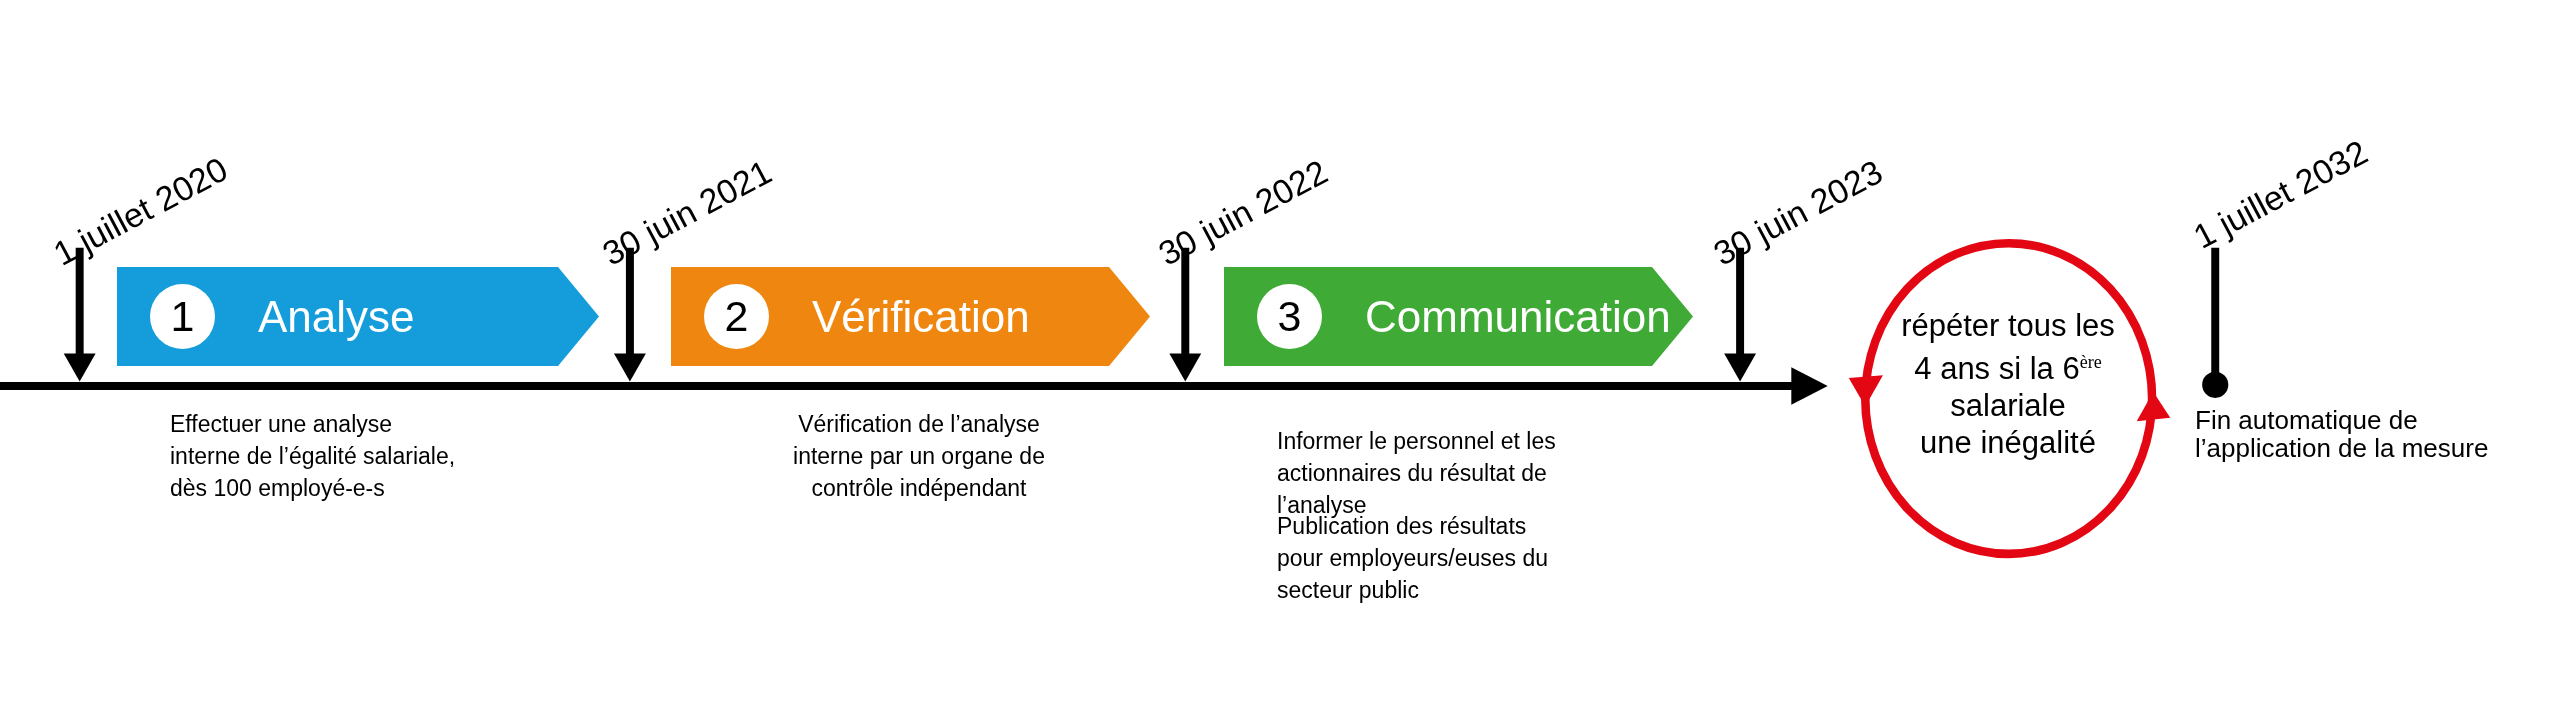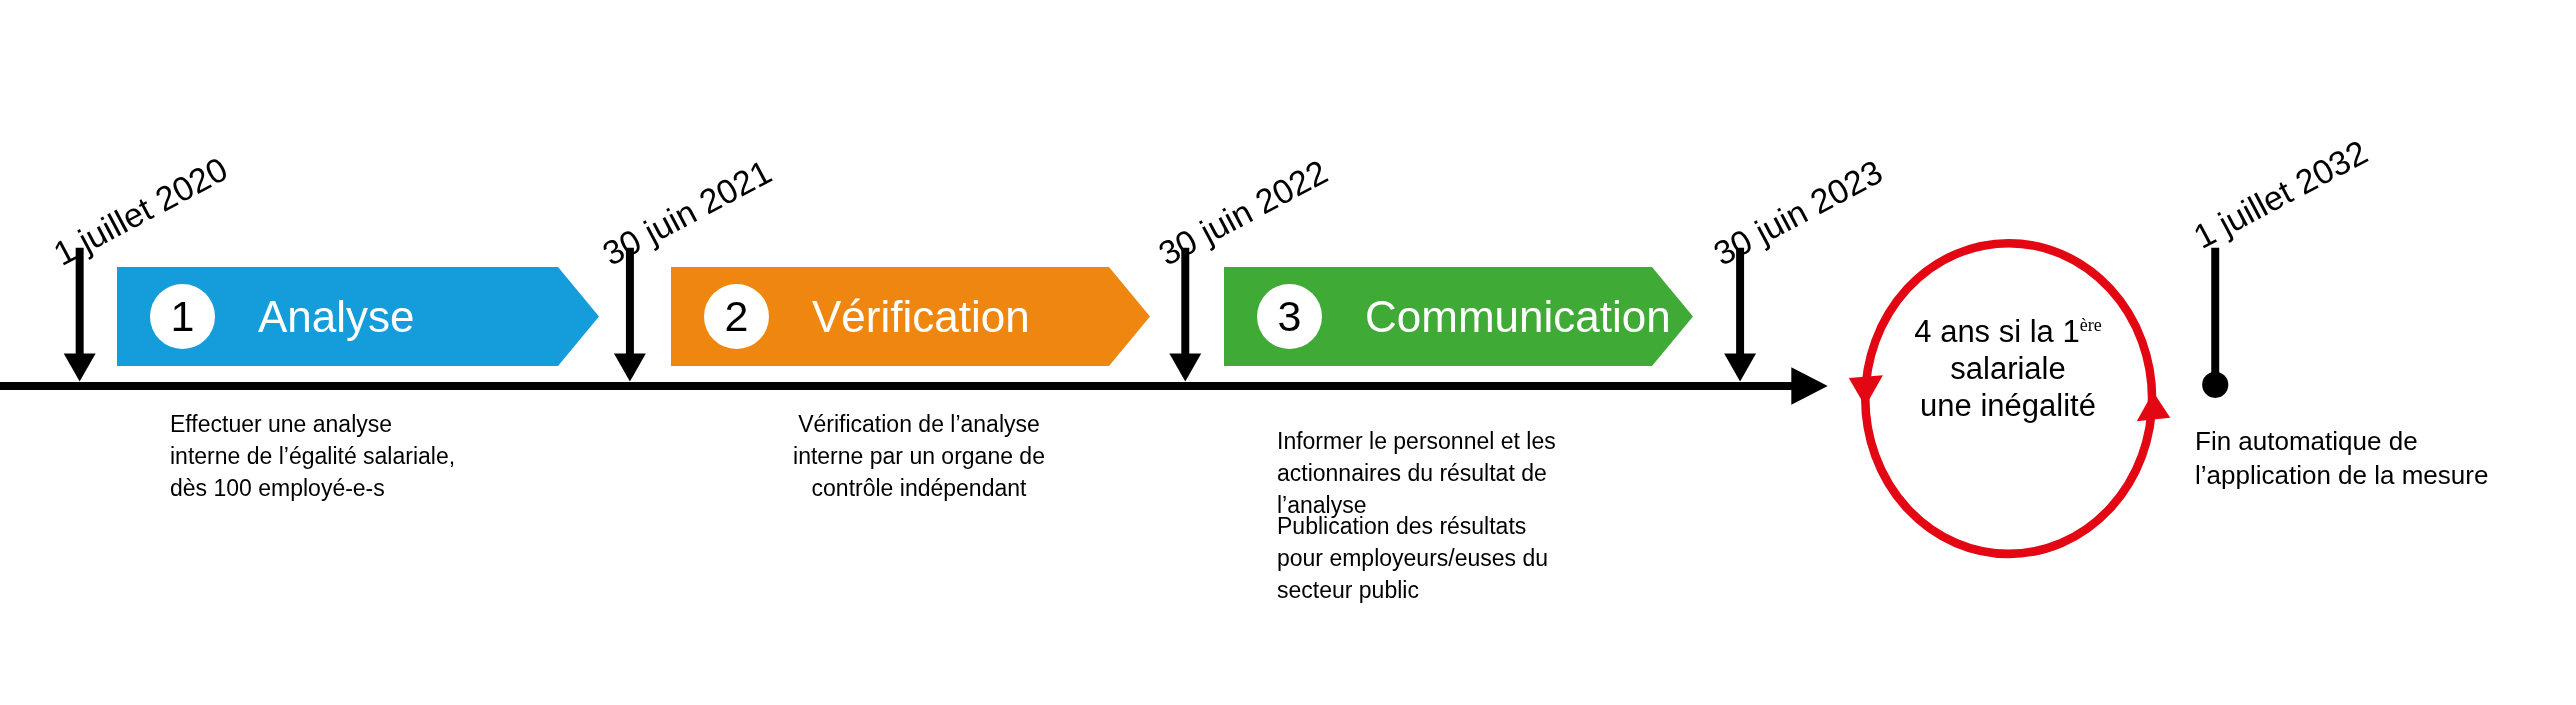--- a/index.html
+++ b/index.html
@@ -78,23 +78,22 @@
     text-align: center;
   }
   .repeat-text .line { display: block; }
   .repeat-text sup { font-size: 18px; font-family: Liberation Serif, serif; }
 
   .end-note {
     position: absolute;
     left: 2195px; top: 406px;
     width: 353px;
     font-size: 26px;
-    line-height: 34px;
+    line-height: 28px;
     white-space: pre-line;
-    margin-top: 18px;
   }
 </style>
 </head>
 <body>
 
 <div id="stage">
 
   <svg id="graphics" width="2576" height="706" viewBox="0 0 4527 1240">
 
     <g>
@@ -165,21 +164,22 @@
 interne par un organe de
 contrôle indépendant</div>
   <div class="desc desc-3">Informer le personnel et les
 actionnaires du résultat de
 l’analyse</div>
   <div class="desc desc-3b">Publication des résultats
 pour employeurs/euses du
 secteur public</div>
 
   <div class="repeat-text">
-    <span class="line"><span>4 ans si la 1</span><sup>ère</sup></span>
+    <span class="line">répéter tous les</span>
+    <span class="line"><span>4 ans si la 6</span><sup>ère</sup></span>
     <span class="line">salariale</span>
     <span class="line">une inégalité</span>
   </div>
 
   <div class="end-note">Fin automatique de
 l’application de la mesure</div>
 
 </div>
 
 

